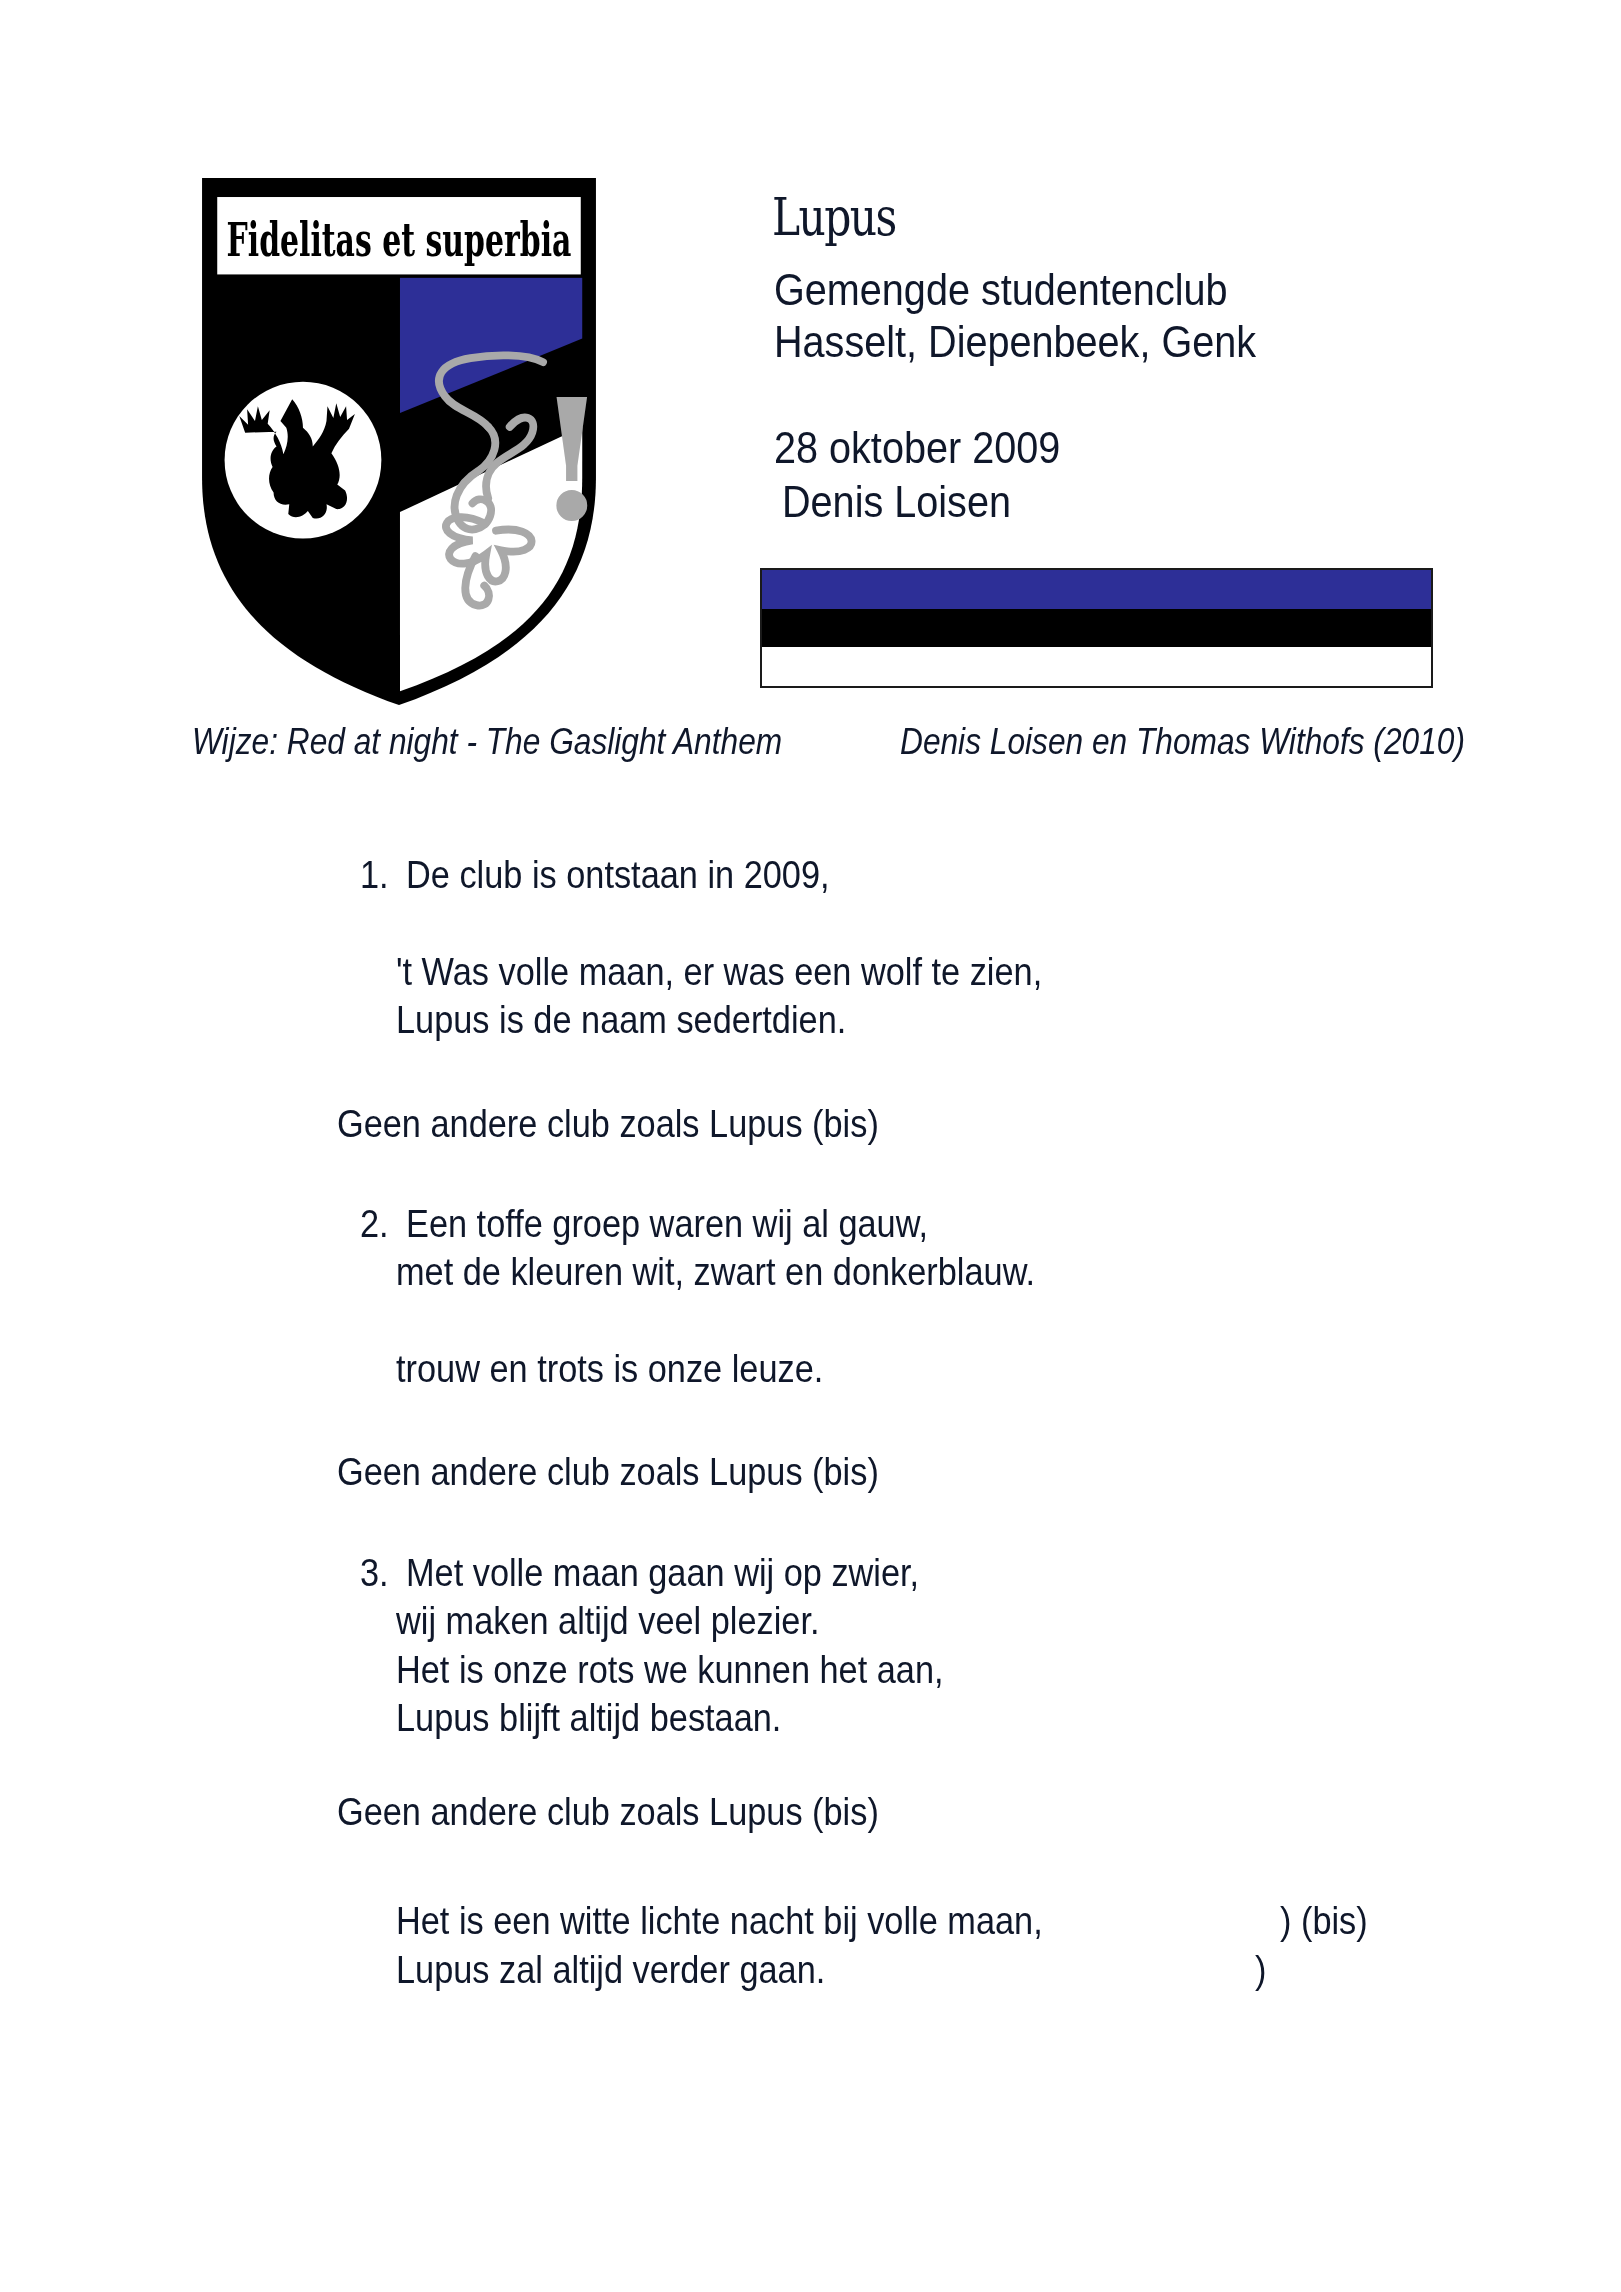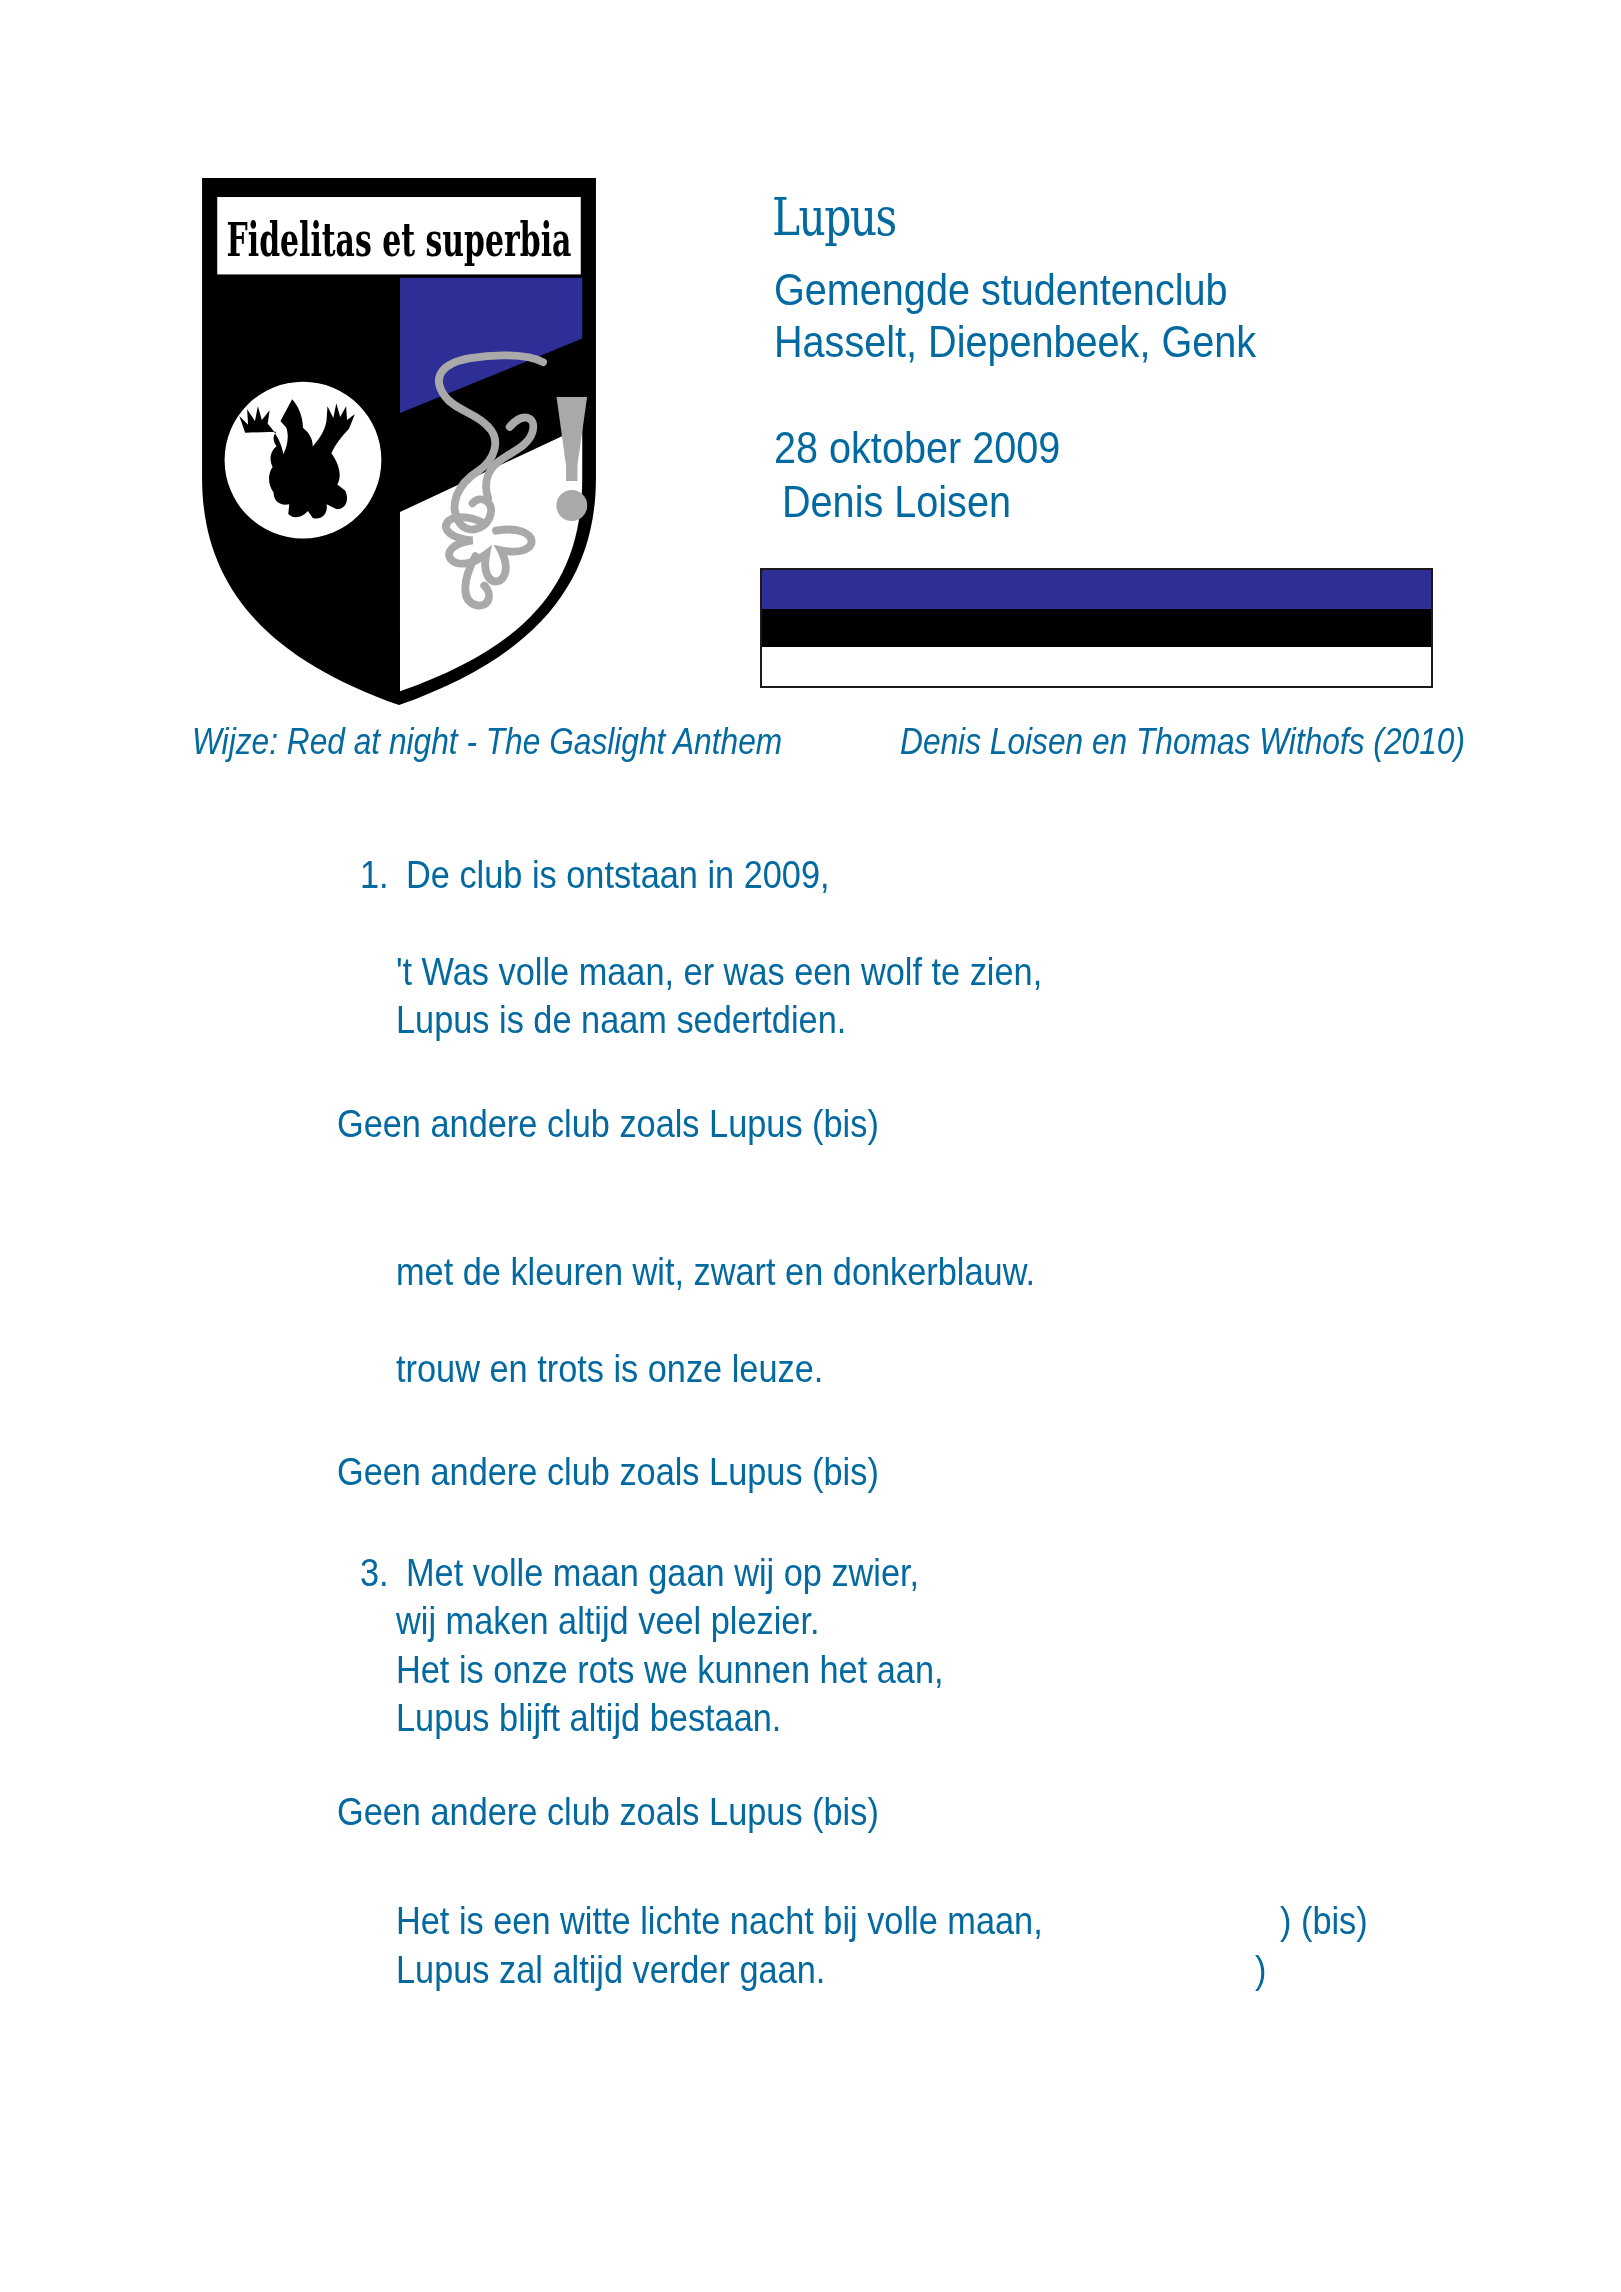--- a/index.html
+++ b/index.html
@@ -1,18 +1,18 @@
 <!DOCTYPE html>
 <html><head>
 <meta charset="utf-8">
 <style>
   html,body{margin:0;padding:0;background:#e8e8e8;}
   .page{
     position:relative;width:1621px;height:2293px;background:#ffffff;
-    font-family:"Liberation Sans",sans-serif;color:#0369a1;overflow:hidden;
+    font-family:"Liberation Sans",sans-serif;color:#0f172a;overflow:hidden;
   }
   .abs{position:absolute;white-space:nowrap;line-height:1;}
   .narrow{display:inline-block;transform:scaleX(0.88);transform-origin:0 50%;}
   .narrow-tight{display:inline-block;transform:scaleX(0.80);transform-origin:0 50%;}
   .title{font-family:"DejaVu Serif",serif;font-weight:normal;font-size:53px;letter-spacing:-2px;}
   .h-line{font-size:45px;}
   .body-line{font-size:39px;}
   .italic-line{font-size:36px;font-style:italic;}
   .num{display:inline-block;transform:scaleX(0.88);transform-origin:0 50%;}
   .vtext{margin-left:13.7px;}
@@ -98,20 +98,23 @@
     <span class="narrow">'t Was volle maan, er was een wolf te zien,</span>
   </div>
   <div class="abs body-line" style="left:396px;top:1000px;">
     <span class="narrow">Lupus is de naam sedertdien.</span>
   </div>
 
   <div class="abs body-line" style="left:337px;top:1104px;">
     <span class="narrow">Geen andere club zoals Lupus (bis)</span>
   </div>
 
+  <div class="abs body-line" style="left:360px;top:1204px;">
+    <span class="num">2.</span><span class="narrow vtext">Een toffe groep waren wij al gauw,</span>
+  </div>
   <div class="abs body-line" style="left:396px;top:1252px;">
     <span class="narrow">met de kleuren wit, zwart en donkerblauw.</span>
   </div>
   <div class="abs body-line" style="left:396px;top:1349px;">
     <span class="narrow">trouw en trots is onze leuze.</span>
   </div>
 
   <div class="abs body-line" style="left:337px;top:1452px;">
     <span class="narrow">Geen andere club zoals Lupus (bis)</span>
   </div>

